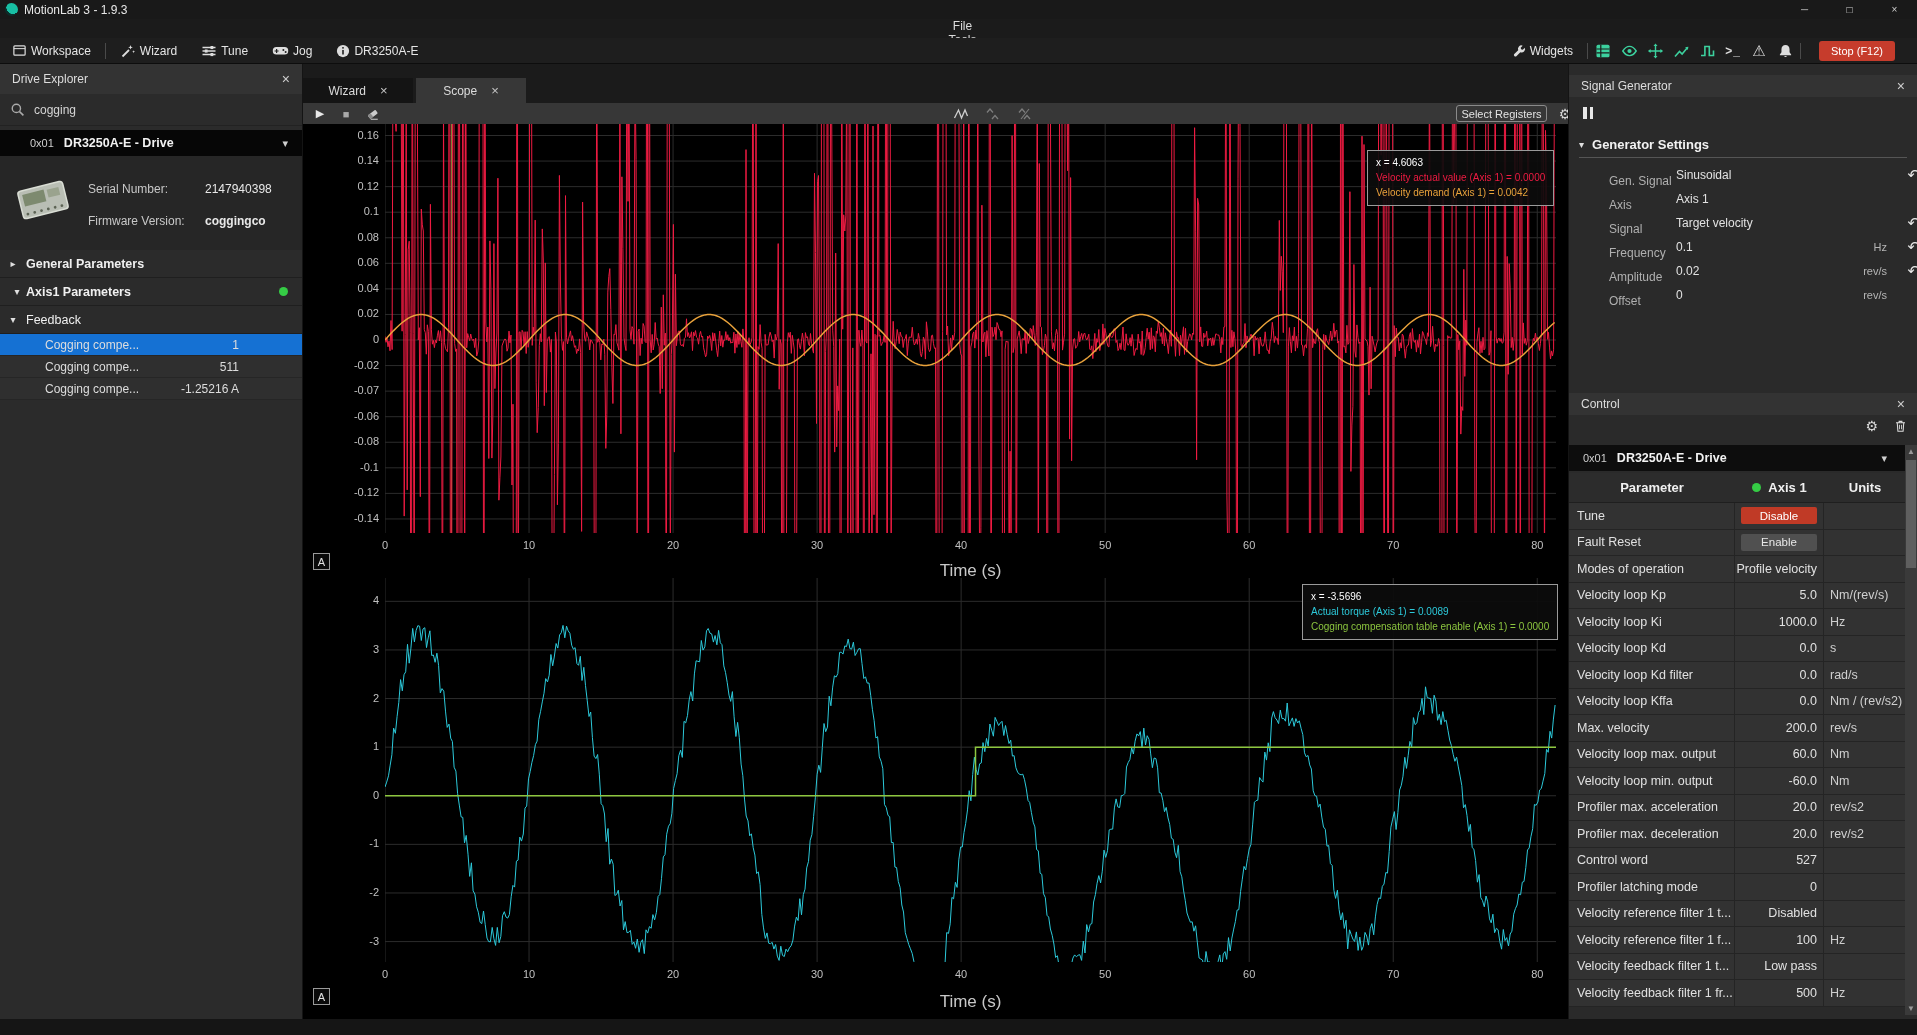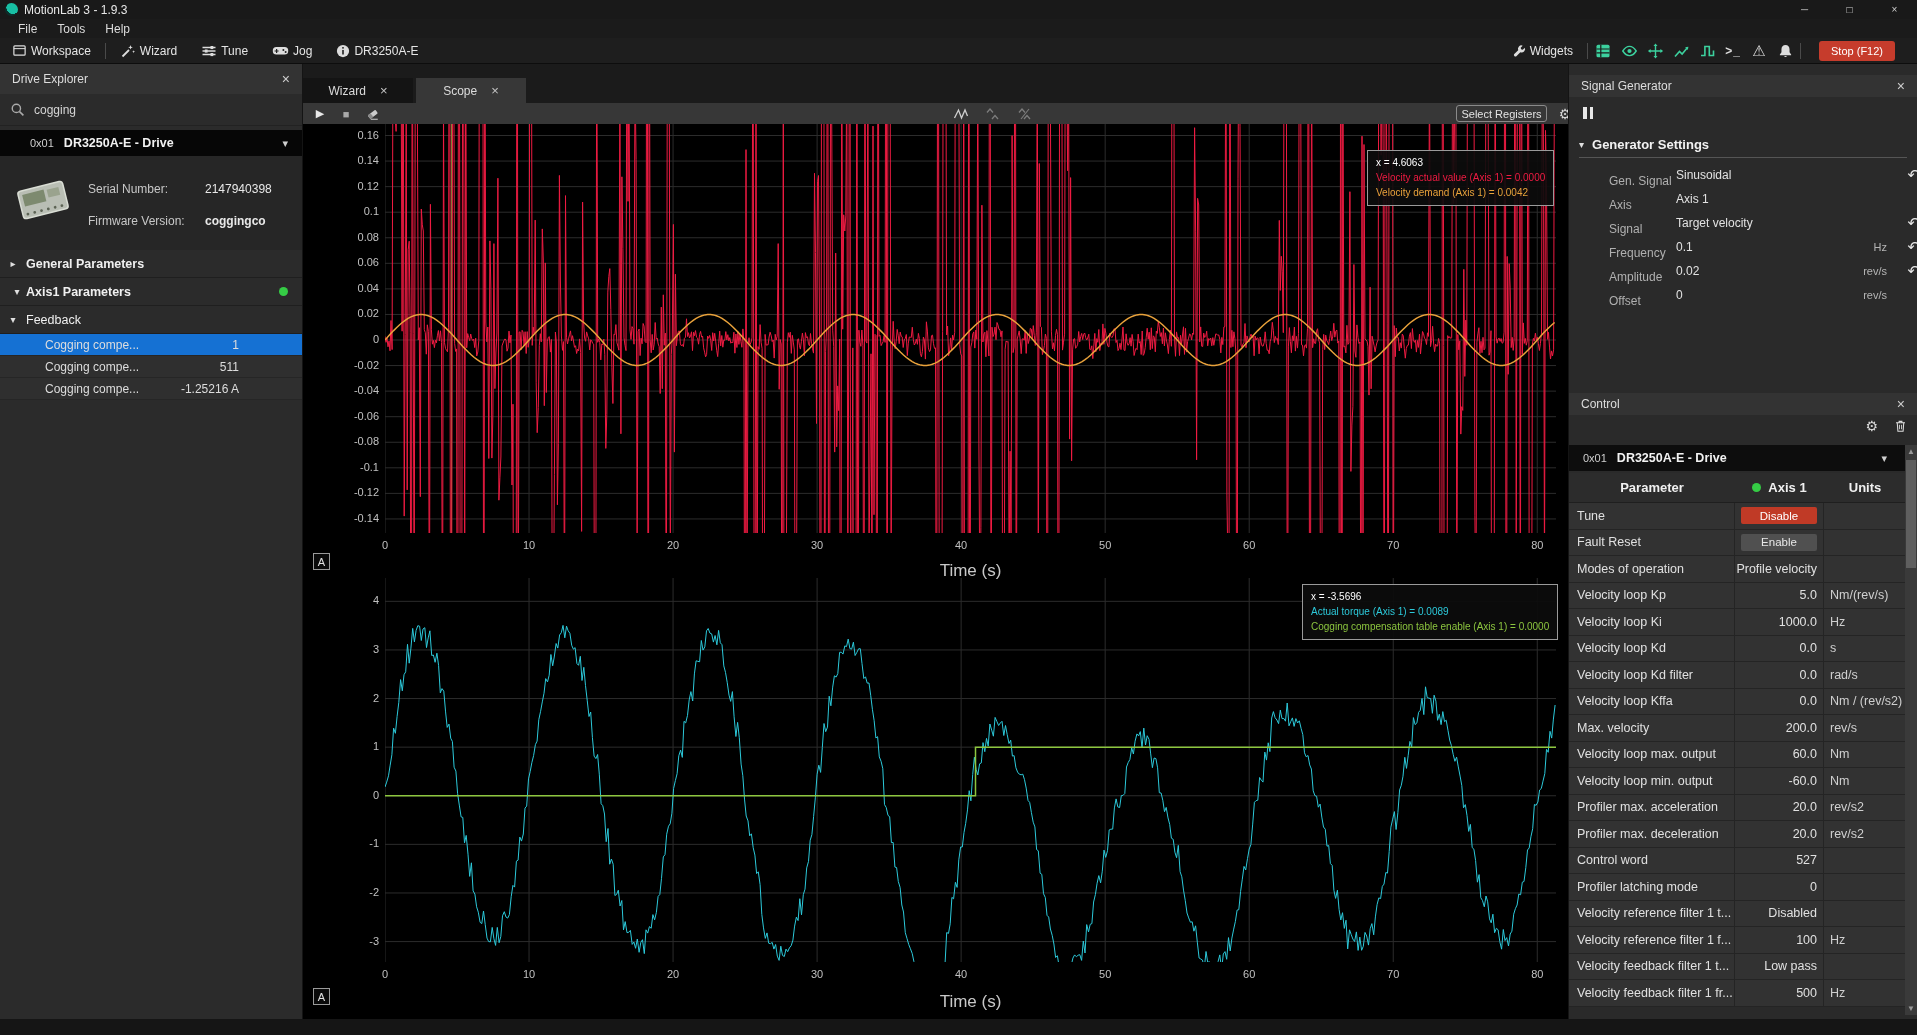--- a/index.html
+++ b/index.html
@@ -7,21 +7,21 @@
     font-family:"Liberation Sans", sans-serif; }
   #app { position:relative; width:1917px; height:1035px; background:#404040; color:#ddd; font-size:12px; }
 
   
   .titlebar { position:absolute; left:0; top:0; right:0; height:19px; background:#191919; display:flex; align-items:center; }
   .app-logo { width:13px; height:13px; border-radius:50%; background:radial-gradient(circle at 60% 35%, #18bfa4 0 55%, #0b2e2a 56%); margin:0 6px 0 5px; }
   .titlebar .title { font-size:12px; color:#e8e8e8; }
   .win-btns { margin-left:auto; display:flex; height:100%; }
   .win-btn { width:45px; height:100%; display:flex; align-items:center; justify-content:center; color:#cfcfcf; font-size:10px; cursor:default; }
 
-  .menubar { position:absolute; left:0; top:19px; right:0; height:19px; background:#1b1b1b; display:flex; align-items:center; padding-left:8px; }
+  .menubar { position:absolute; left:0; top:19px; right:0; height:19px; background:#1b1b1b; display:flex; align-items:center; padding-left:8px;flex-direction:column; }
   .menu-item { color:#dcdcdc; padding:0 10px; font-size:12px; }
 
   .toolbar { position:absolute; left:0; top:38px; right:0; height:26px; background:#1e1e1e; border-bottom:1px solid #0d0d0d; display:flex; align-items:center; }
   .tb-item { display:flex; align-items:center; gap:4px; color:#e5e5e5; padding:0 12px; height:100%; font-size:12px; }
   .tb-sep { width:1px; height:16px; background:#4a4a4a; margin:0 2px; }
   .tb-right { margin-left:auto; display:flex; align-items:center; }
   .status-icon { display:flex; align-items:center; justify-content:center; width:26px; height:22px; }
   .status-icon.green { color:#3cd19e; }
   .status-icon.white { color:#dddddd; }
   .warn-glyph { font-size:15px; line-height:1; }
@@ -406,21 +406,21 @@
         <div class="ytick" style="left: 20px; top: 4.50312px;">0.16</div>
         <div class="ytick" style="left: 20px; top: 30.0656px;">0.14</div>
         <div class="ytick" style="left: 20px; top: 55.6281px;">0.12</div>
         <div class="ytick" style="left: 20px; top: 81.1906px;">0.1</div>
         <div class="ytick" style="left: 20px; top: 106.753px;">0.08</div>
         <div class="ytick" style="left: 20px; top: 132.316px;">0.06</div>
         <div class="ytick" style="left: 20px; top: 157.878px;">0.04</div>
         <div class="ytick" style="left: 20px; top: 183.441px;">0.02</div>
         <div class="ytick" style="left: 20px; top: 209.003px;">0</div>
         <div class="ytick" style="left: 20px; top: 234.566px;">-0.02</div>
-        <div class="ytick" style="left: 20px; top: 260.128px;">-0.04</div>
+        <div class="ytick" style="left: 20px; top: 260.128px;">-0.07</div>
         <div class="ytick" style="left: 20px; top: 285.691px;">-0.06</div>
         <div class="ytick" style="left: 20px; top: 311.253px;">-0.08</div>
         <div class="ytick" style="left: 20px; top: 336.816px;">-0.1</div>
         <div class="ytick" style="left: 20px; top: 362.378px;">-0.12</div>
         <div class="ytick" style="left: 20px; top: 387.941px;">-0.14</div>
         <div class="xtick" style="left: 62px; top: 415px;">0</div>
         <div class="xtick" style="left: 206.034px; top: 415px;">10</div>
         <div class="xtick" style="left: 350.069px; top: 415px;">20</div>
         <div class="xtick" style="left: 494.103px; top: 415px;">30</div>
         <div class="xtick" style="left: 638.138px; top: 415px;">40</div>

